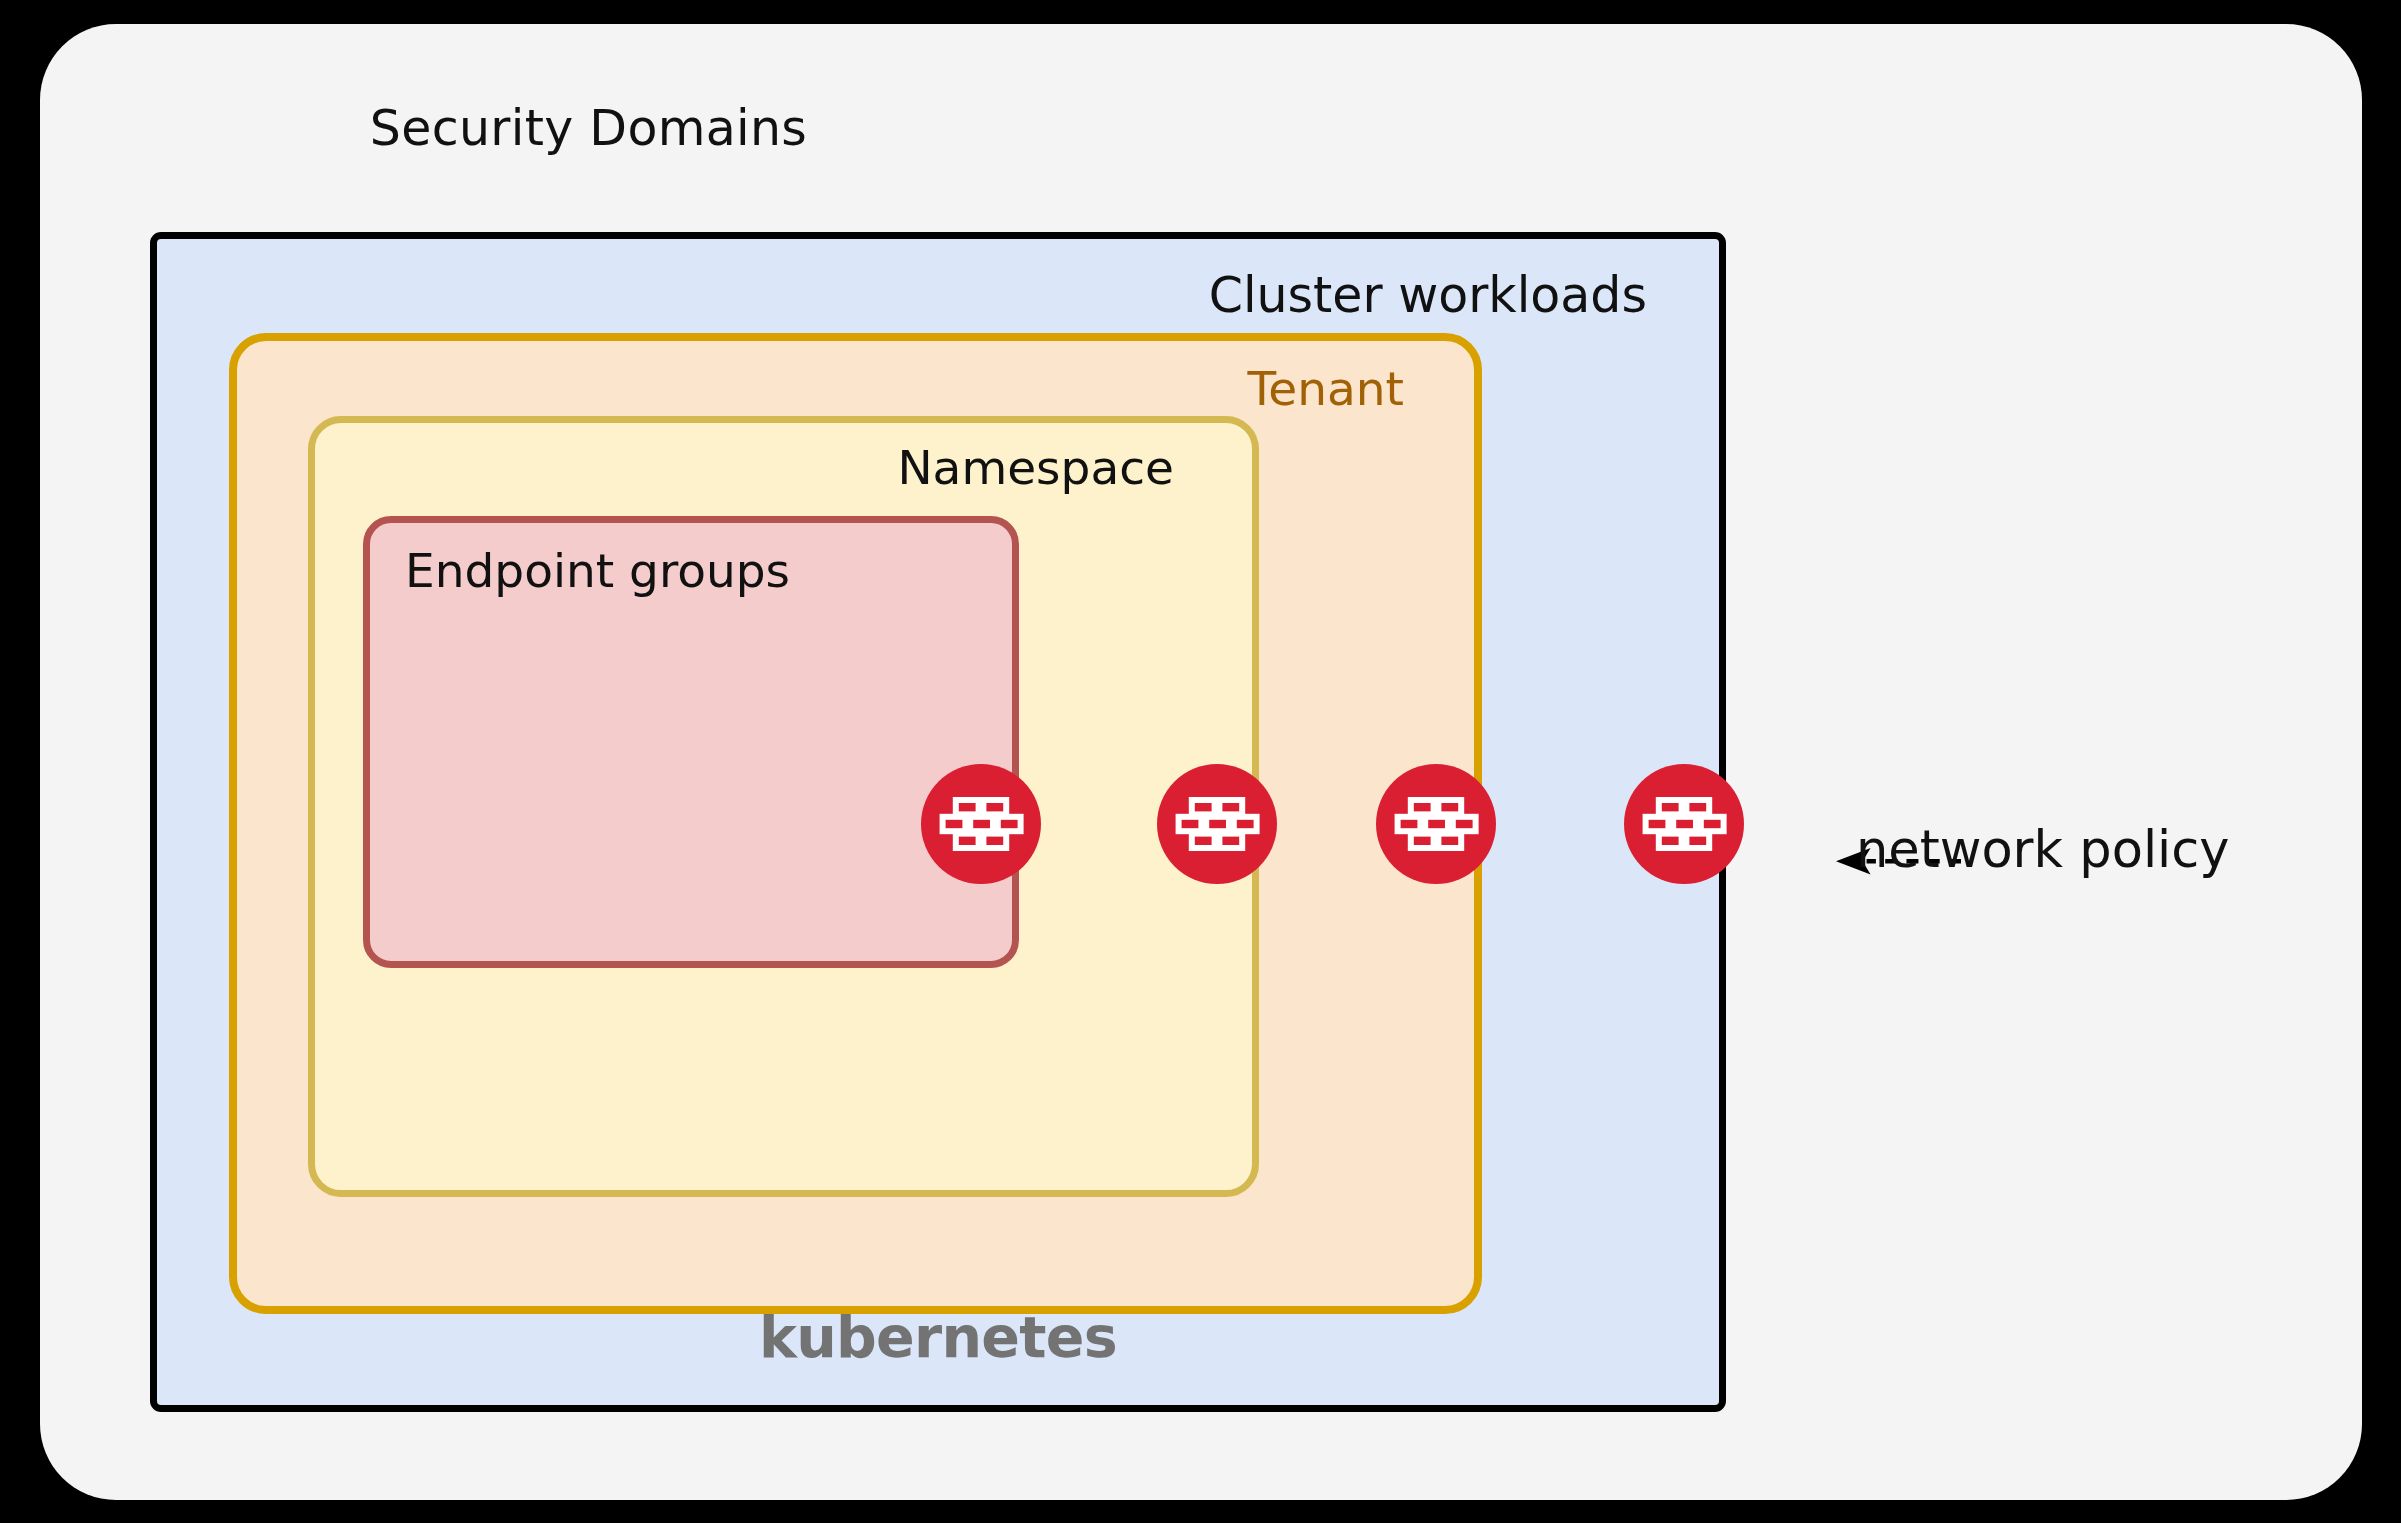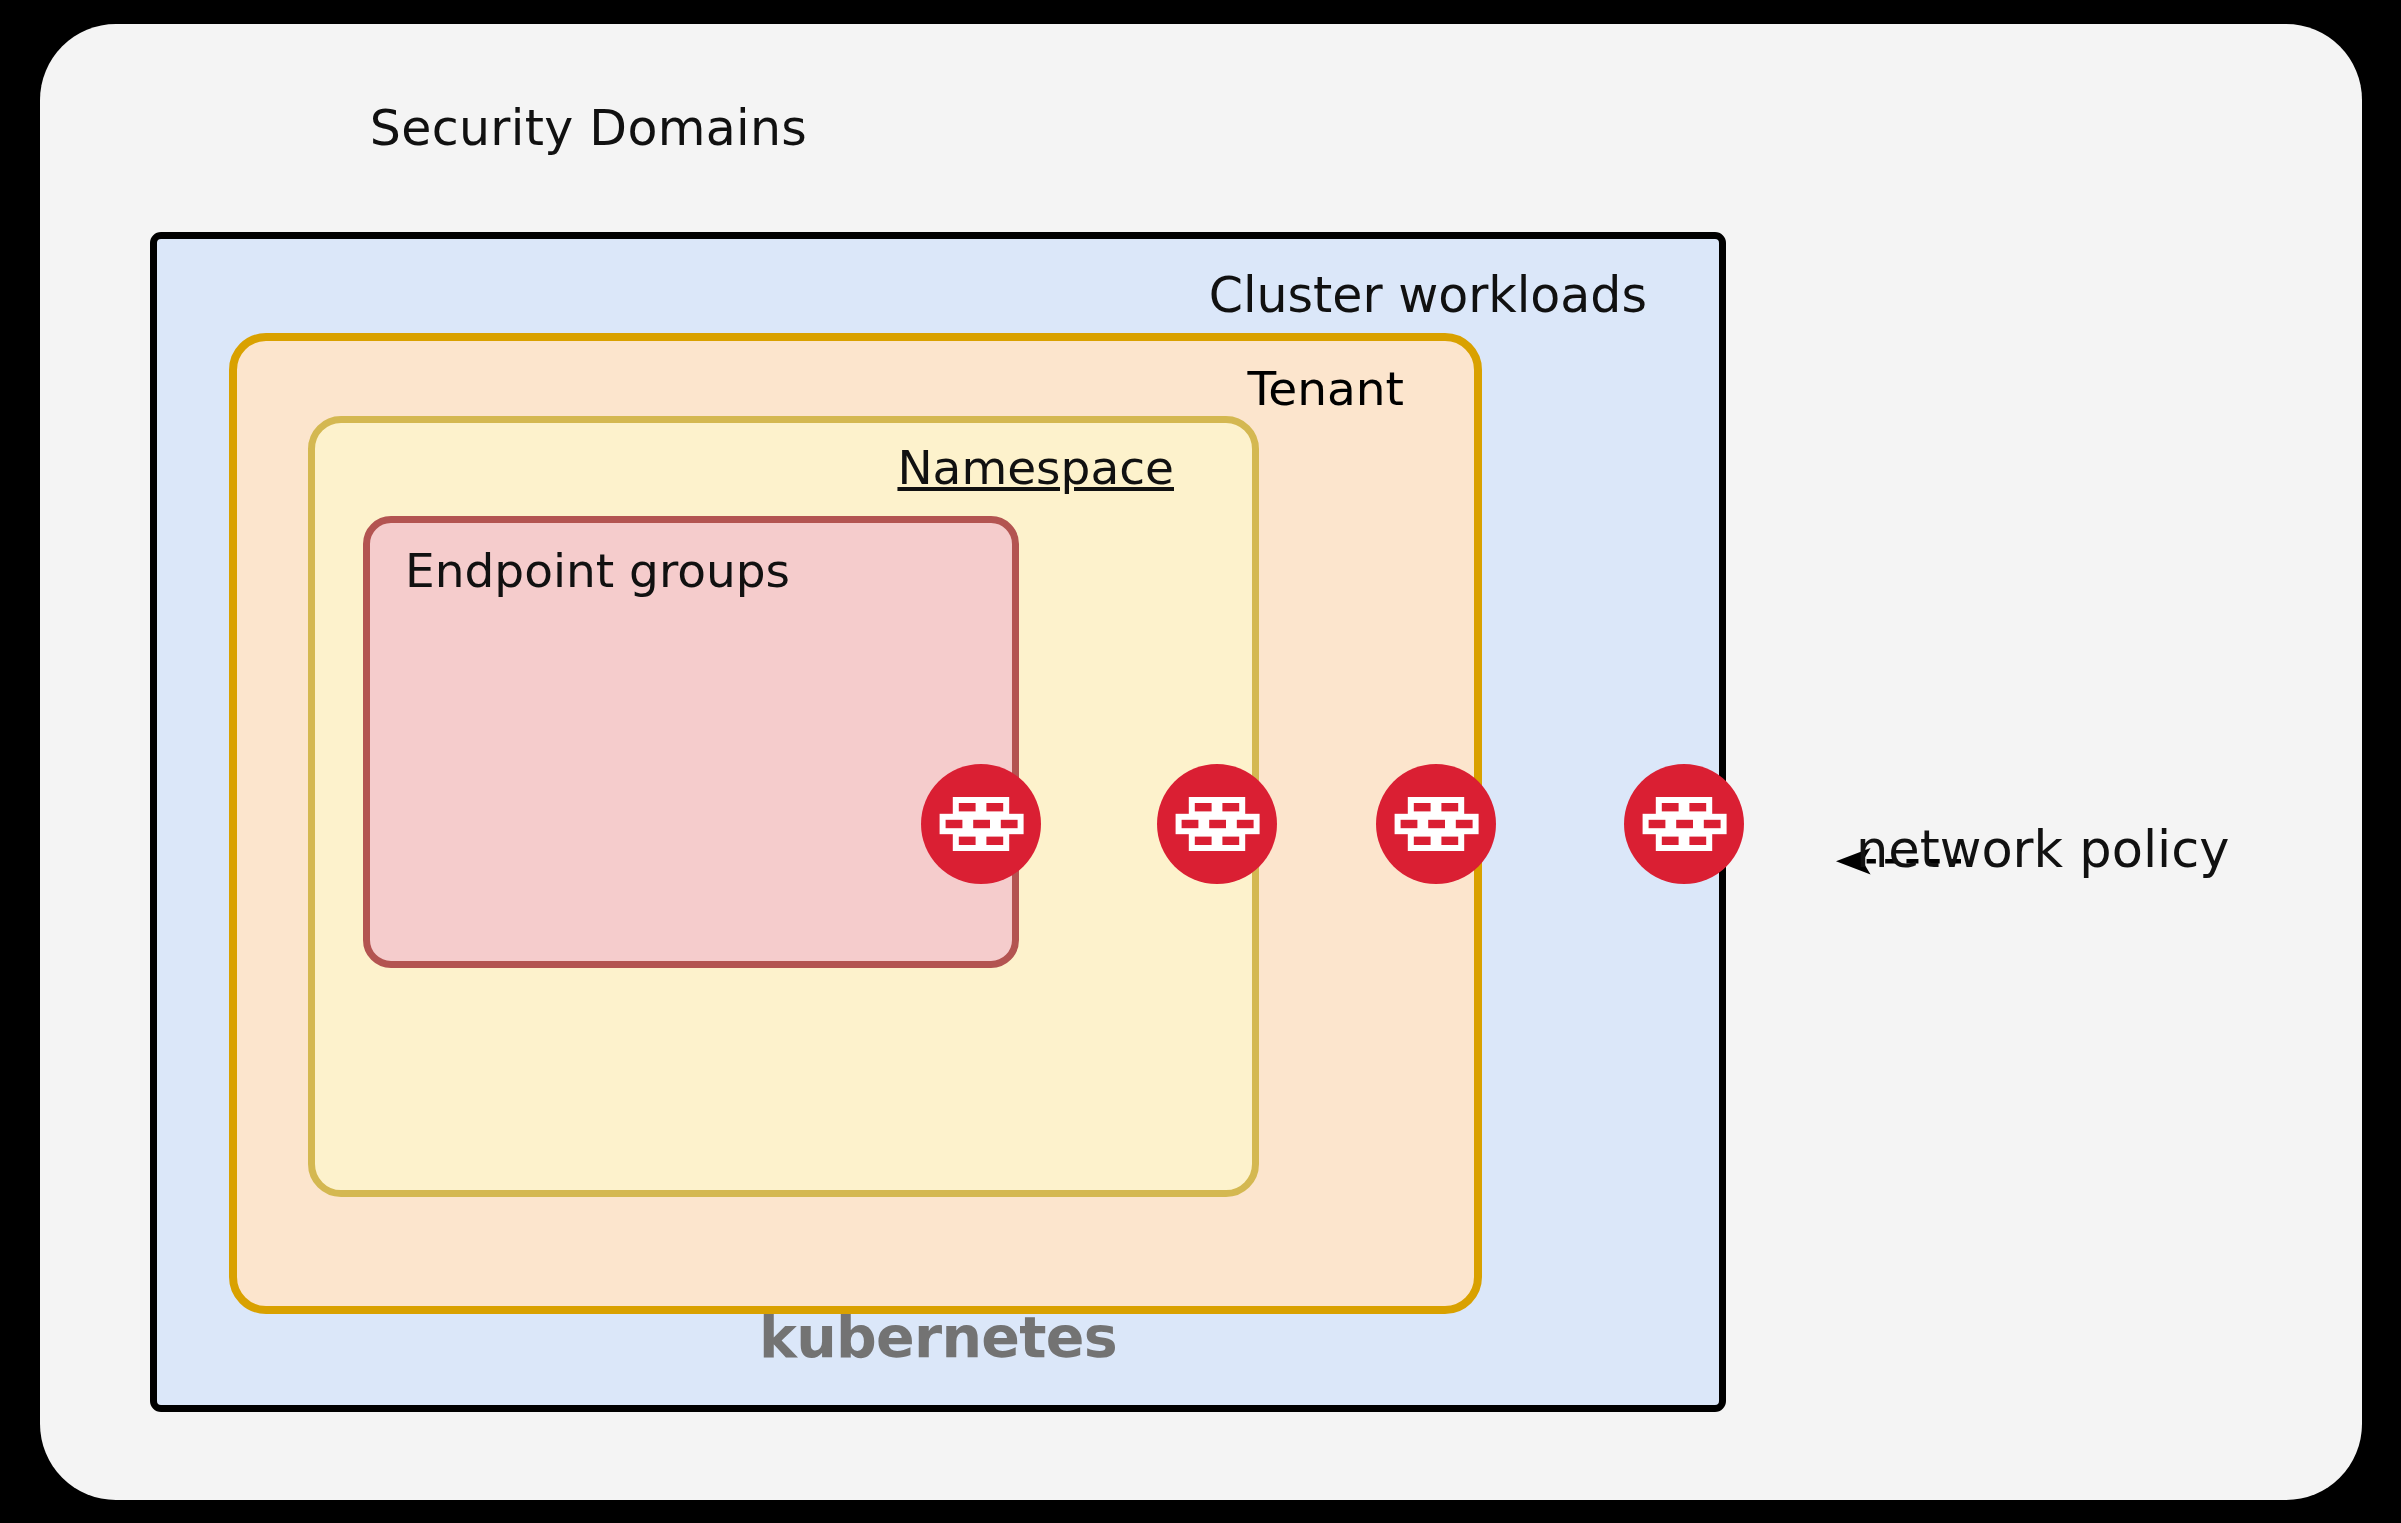--- a/index.html
+++ b/index.html
@@ -87,21 +87,21 @@
     background: #fce5cd;
     border: 8px solid #d9a100;
     border-radius: 37px;
     box-sizing: border-box;
   }
   .tenant-label {
     position: absolute;
     right: 70px;
     top: 20px;
     font-size: 47px;
-    color: #000000;
+    color: #a16207;
     white-space: nowrap;
   }
 
   
   .namespace-box {
     position: absolute;
     left: 71px;
     top: 75px;
     width: 951px;
     height: 781px;
@@ -110,21 +110,20 @@
     border-radius: 33px;
     box-sizing: border-box;
   }
   .namespace-label {
     position: absolute;
     right: 78px;
     top: 17.3px;
     font-size: 47px;
     color: #111111;
     white-space: nowrap;
-    text-decoration: underline;
   }
 
   
   .endpoint-box {
     position: absolute;
     left: 48px;
     top: 93px;
     width: 656px;
     height: 452px;
     background: #f5cccc;

